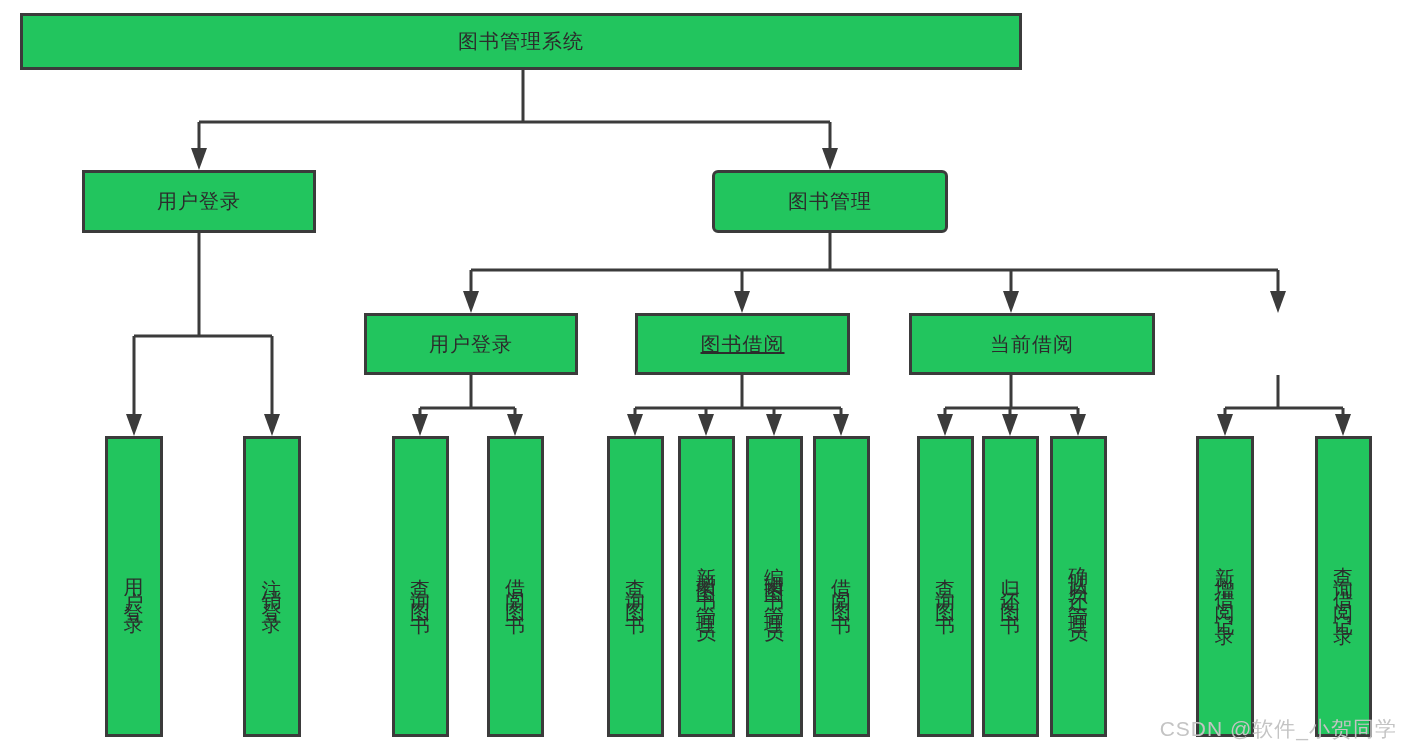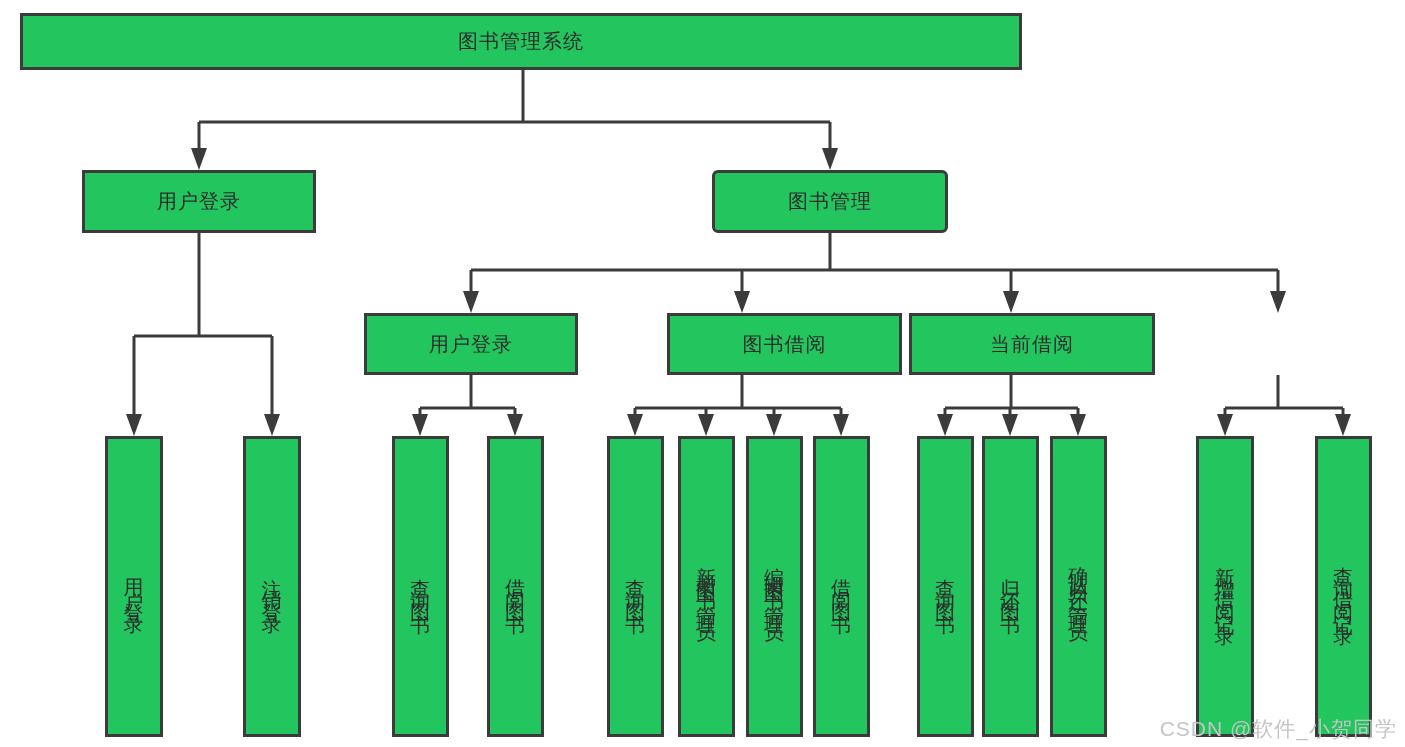--- a/index.html
+++ b/index.html
@@ -112,21 +112,21 @@
       <polygon points="1335,414 1351,414 1343,436"></polygon>
     </g>
   </svg>
 
   <div class="node" style="left:20px; top:13px; width:1002px; height:57px;">图书管理系统</div>
 
   <div class="node" style="left:82px; top:170px; width:234px; height:63px;">用户登录</div>
   <div class="node" style="left:712px; top:170px; width:236px; height:63px;border-radius:6px;">图书管理</div>
 
   <div class="node" style="left:364px; top:313px; width:214px; height:62px;">用户登录</div>
-  <div class="node" style="left:667px; top:313px; width:235px; height:62px;">图书借阅</div>
+  <div class="node" style="left:635px; top:313px; width:215px; height:62px;text-decoration:underline;">图书借阅</div>
   <div class="node" style="left:909px; top:313px; width:246px; height:62px;">当前借阅</div>
 
   <div class="node leaf" style="left:105px; top:436px; width:58px; height:301px;">
     <span class="vtext">用户登录</span>
   </div>
   <div class="node leaf" style="left:243px; top:436px; width:58px; height:301px;">
     <span class="vtext">注销登录</span>
   </div>
 
   <div class="node leaf" style="left:392px; top:436px; width:57px; height:301px;">

